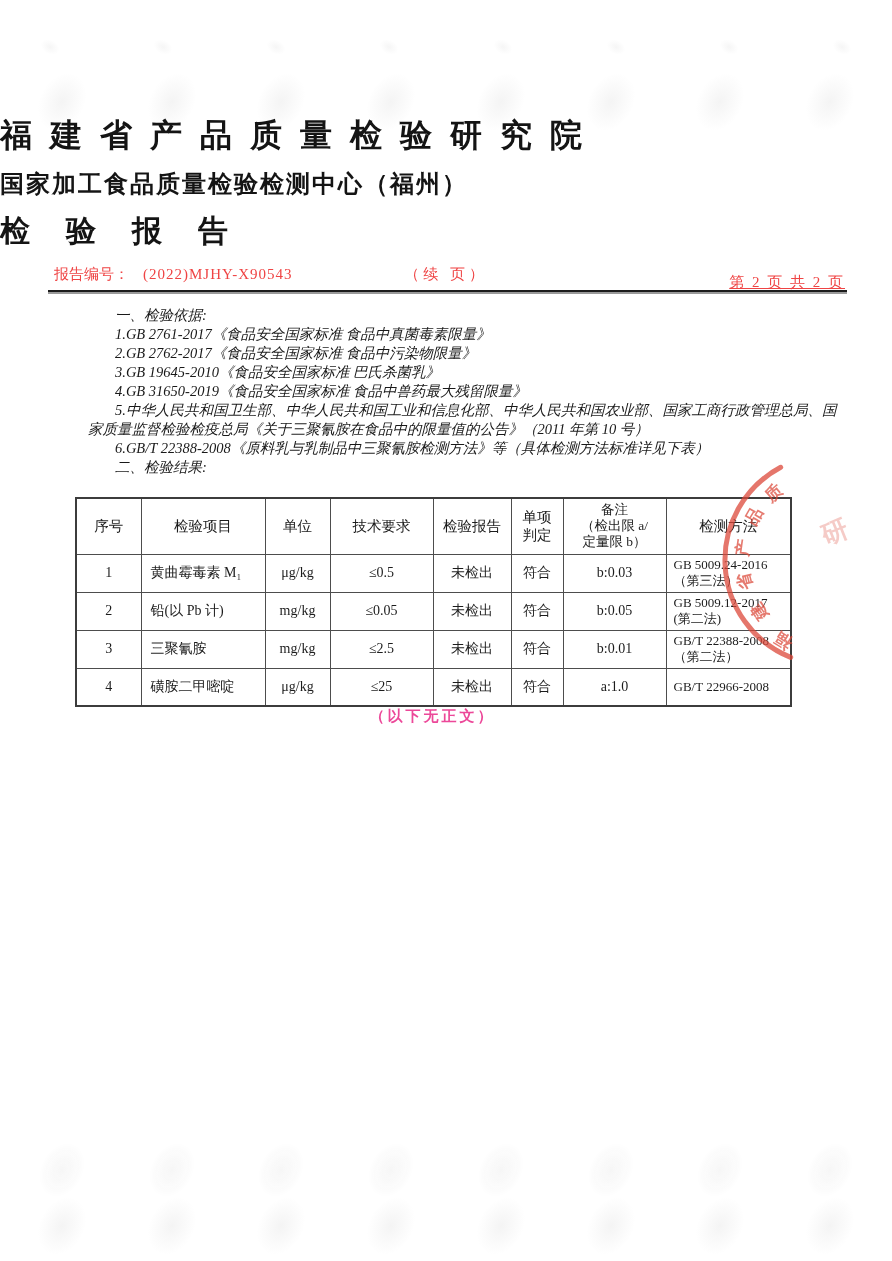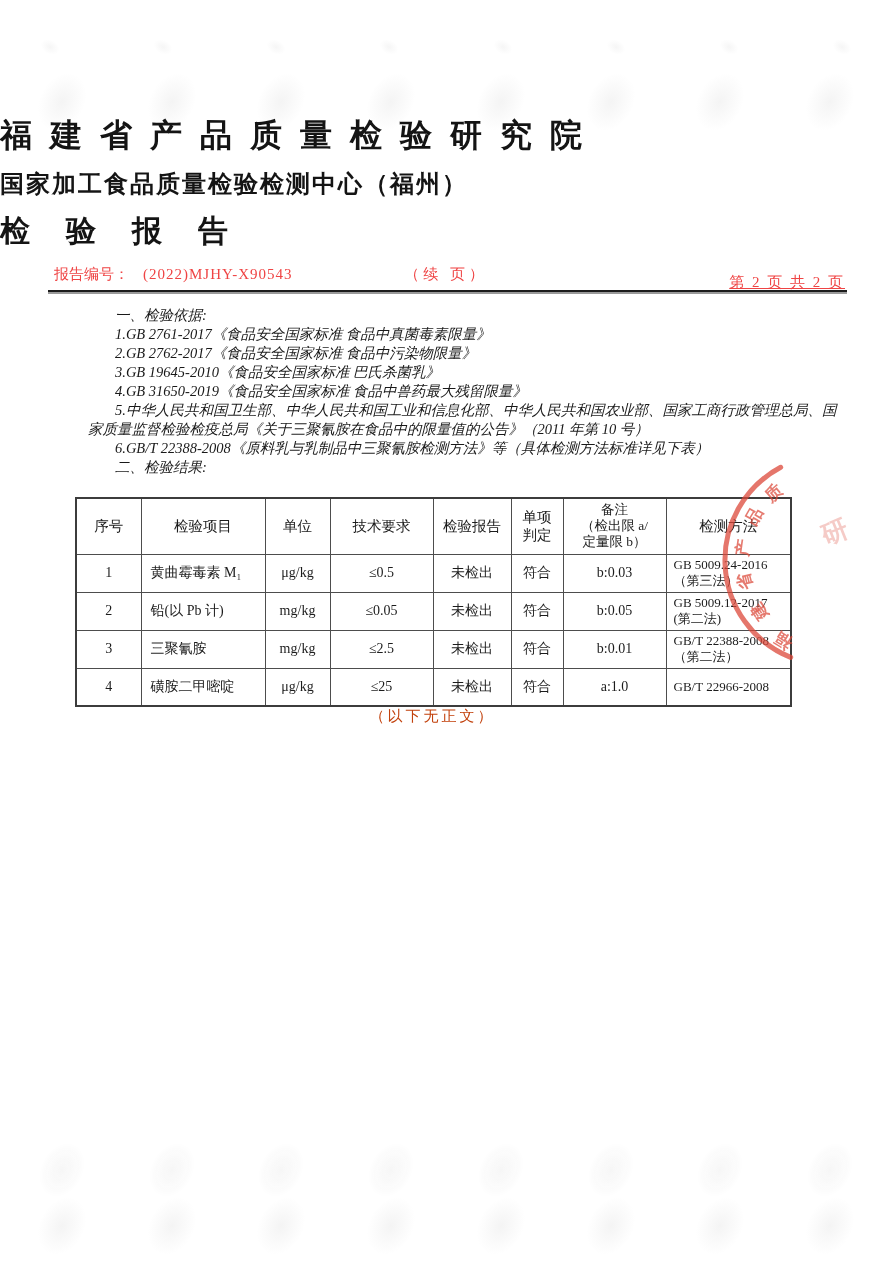--- a/index.html
+++ b/index.html
@@ -76,21 +76,21 @@
     overflow:hidden;
   }
   table.results thead tr { height:56px; }
   table.results tbody tr { height:38px; }
   table.results th { font-size:14.5px; }
   table.results th.remark-h { font-size:13.5px; line-height:1.2;text-align:center; }
   table.results td.item-col { text-align:left; padding-left:9px; }
   table.results td.method-col { text-align:left; padding-left:7px; font-size:13px; }
 
   .end-note { position:absolute; top:707px; left:75px; width:715px;
-    text-align:center; font-size:15px; letter-spacing:3px; color:#c2410c; }
+    text-align:center; font-size:15px; letter-spacing:3px; color:#ec4899;font-weight:bold; }
 
   
   .stamp { position:absolute; left:640px; top:440px; width:300px; height:272px;
     pointer-events:none; z-index:5; opacity:0.88; }
   .stamp text { font-family:"Liberation Serif","DejaVu Serif",serif; font-weight:700; }
 </style>
 </head>
 <body>
 
 <div class="page">

